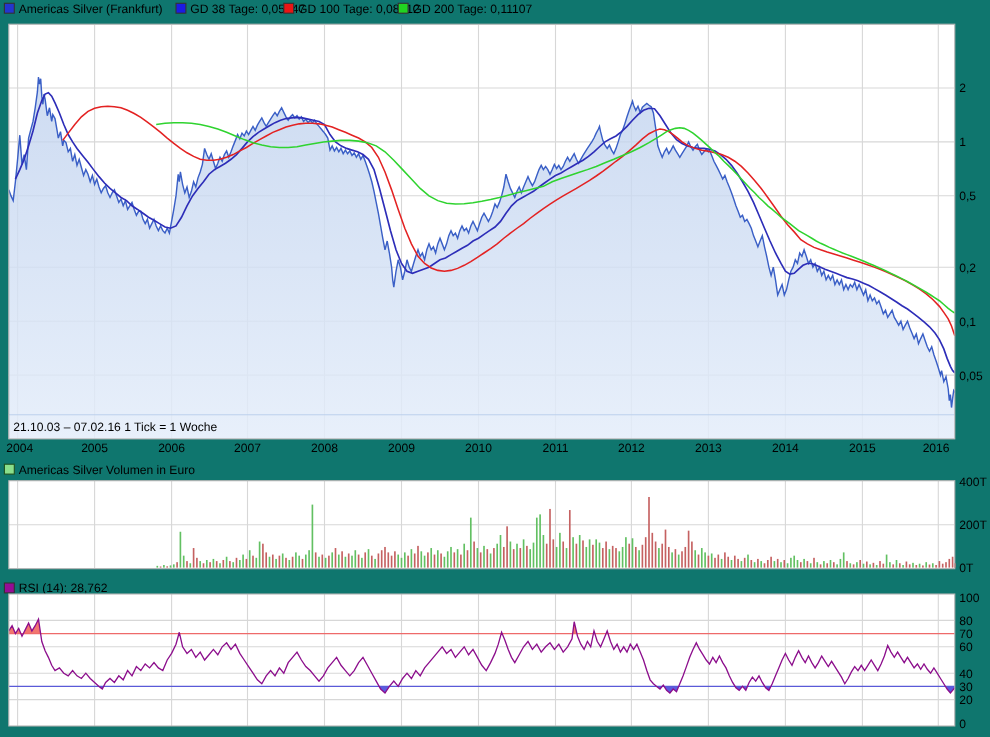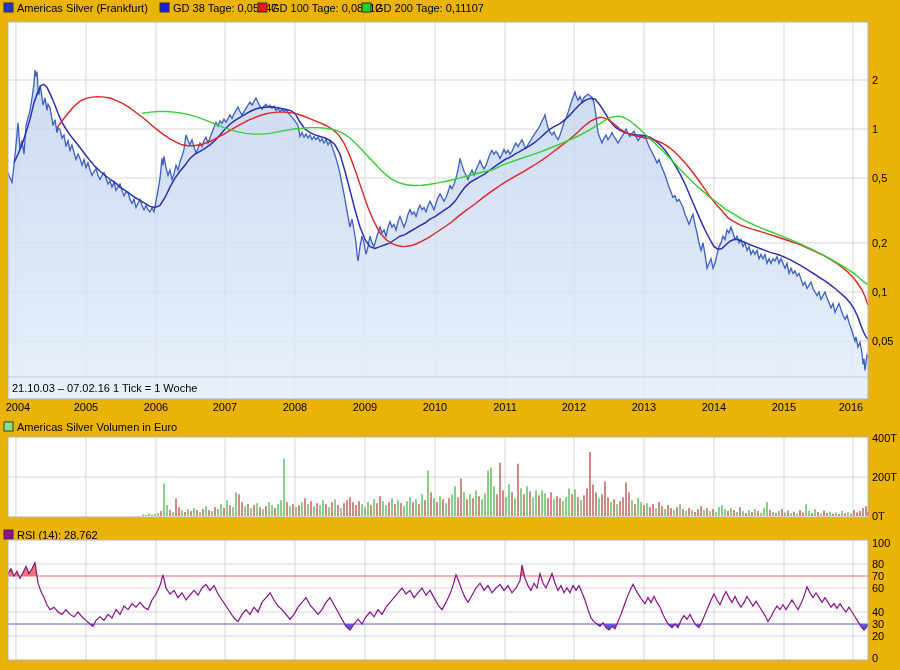--- a/index.html
+++ b/index.html
@@ -1,16 +1,16 @@
 <!DOCTYPE html>
 <html><head>
 <meta charset="utf-8">
 <style>
   html,body{margin:0;padding:0;background:#fff;}
-  #wrap{width:900px;height:670px;position:relative;background:#eab308;font-family:"Liberation Sans",sans-serif;}
+  #wrap{width:900px;height:670px;position:relative;background:#0f766e;font-family:"Liberation Sans",sans-serif;}
   svg{display:block;}
   svg text{font-family:"Liberation Sans","DejaVu Sans",sans-serif;font-size:11px;fill:#000;}
   .legend-text{font-size:11px;}
   .axis-text{font-size:11px;}
   .date-text{font-size:11px;}
 </style>
 </head>
 <body>
 <div id="wrap">
 

